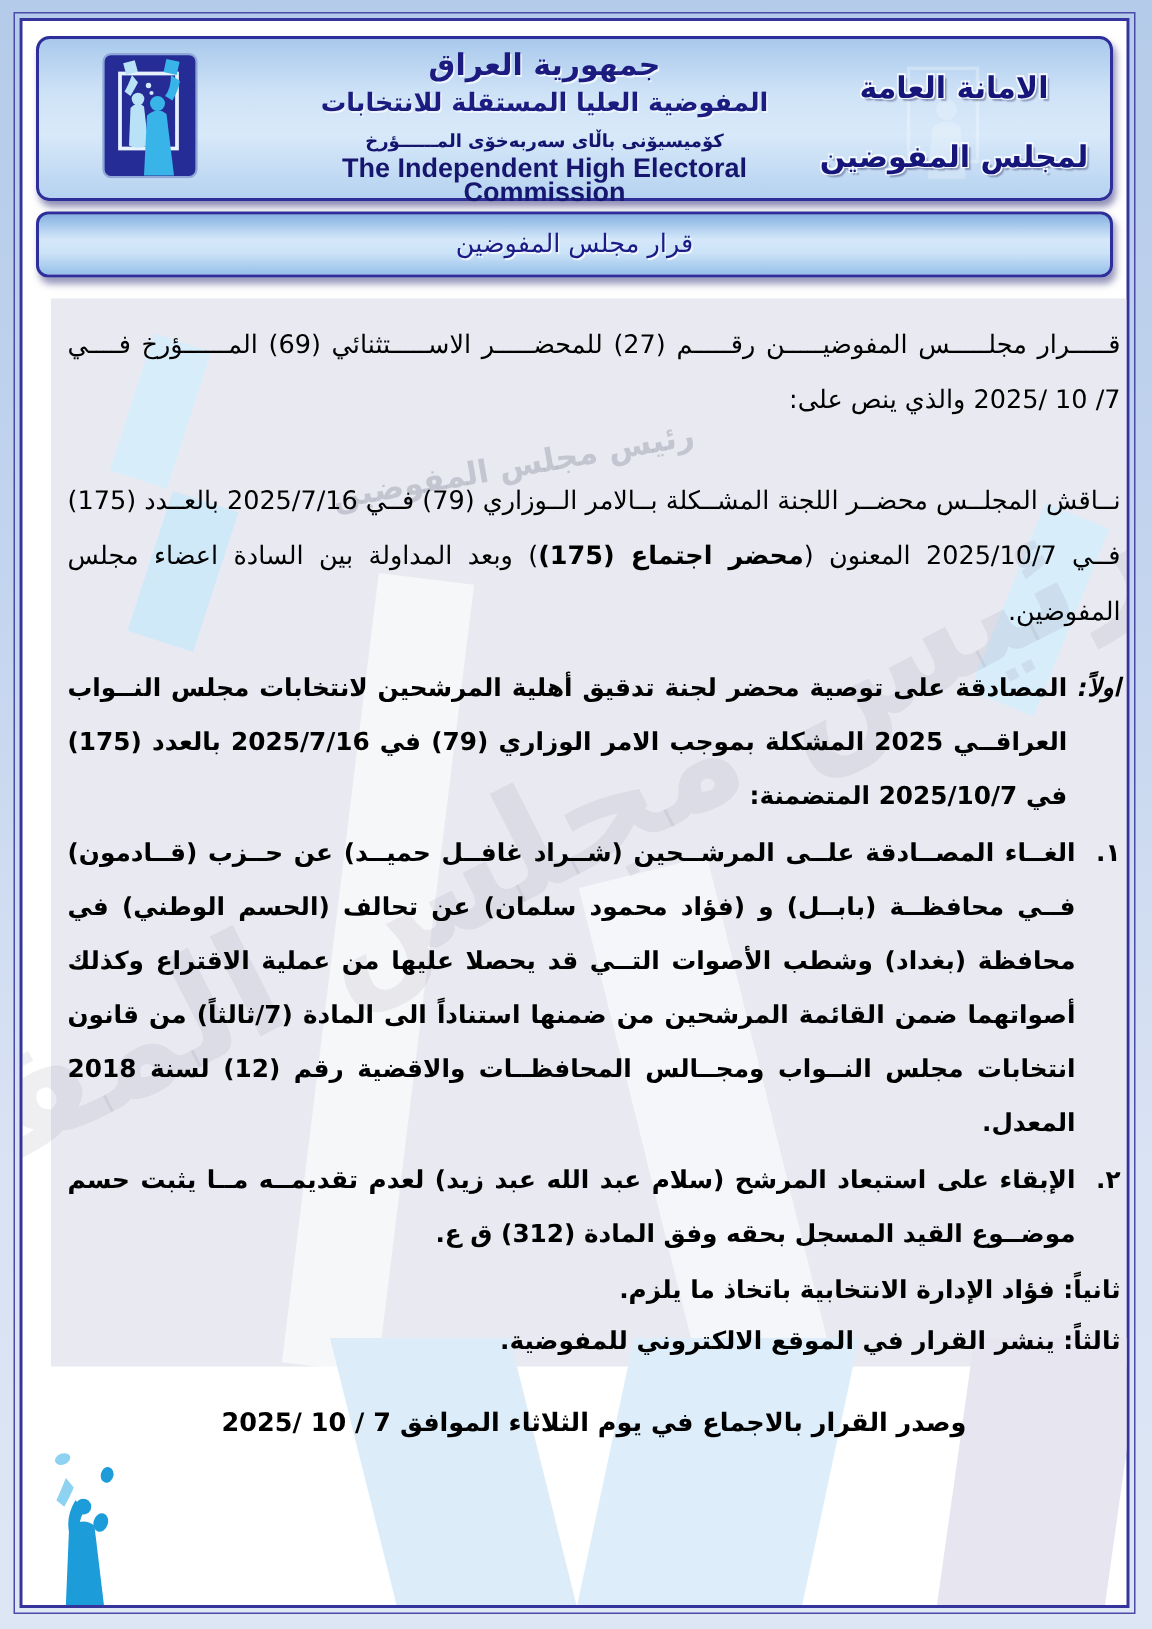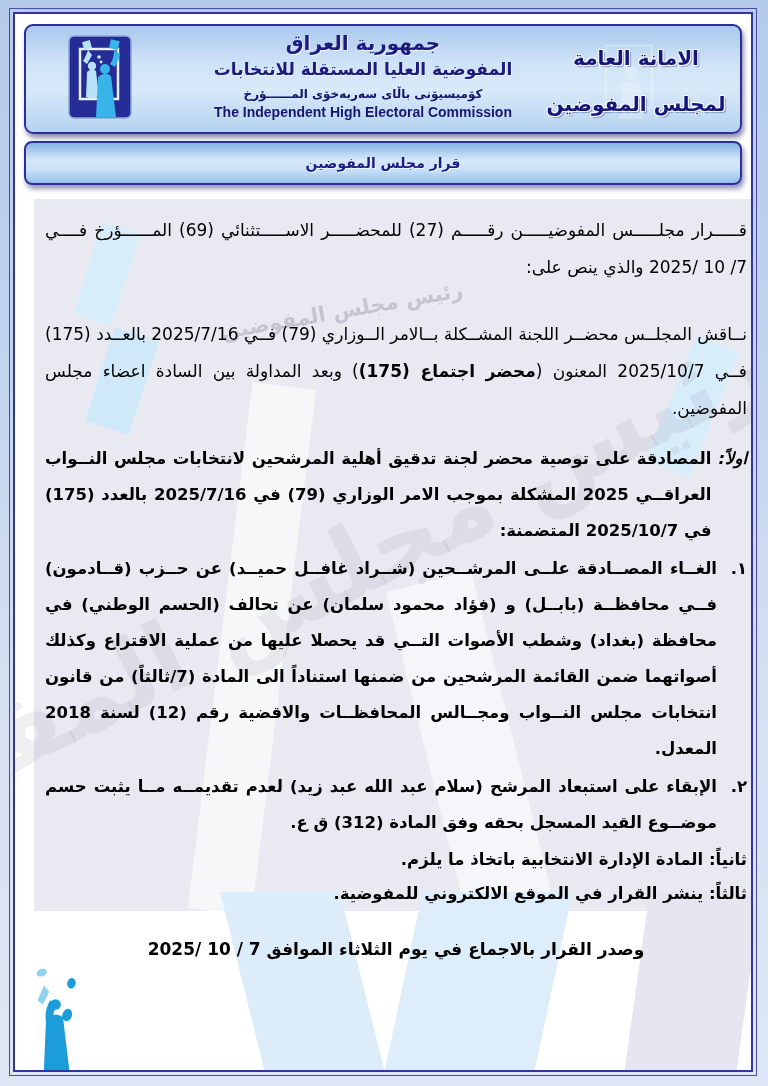--- a/index.html
+++ b/index.html
@@ -26,40 +26,40 @@
   }
   .logo-wrap { position:absolute; left:42px; top:9px; width:64px; height:84px; }
   .emblem-center {
     position:absolute; left:170px; right:210px; top:4px; text-align:center;
     color:#1b1b80; direction:rtl;
   }
   .emblem-title { font-size:20px; font-weight:bold; letter-spacing:1px;
     text-shadow:1px 1px 0 #eef5fd; line-height:26px; }
   .emblem-subtitle { font-size:17px; font-weight:bold; text-shadow:1px 1px 0 #eef5fd; line-height:26px; }
   .emblem-kurdish { font-size:12px; font-weight:bold; color:#14146e; line-height:20px; margin-top:2px; }
-  .emblem-english { font-family:"Liberation Sans", sans-serif; font-size:14px; font-weight:bold;
+  .emblem-english { font-family:"Liberation Sans", sans-serif; font-size:18px; font-weight:bold;
     color:#16166f; line-height:16px; }
   .secretariat {
     position:absolute; right:14px; top:12px; width:180px; height:84px;
     text-align:center; direction:rtl; color:#15157a;
   }
   .secretariat .ghost-logo { position:absolute; left:50px; top:-4px; width:70px; height:92px; opacity:.45; }
   .secr-line { font-size:20px; font-weight:bold; position:relative;
     text-shadow:-1px -1px 0 #f3f8fe, 1px -1px 0 #f3f8fe, -1px 1px 0 #f3f8fe, 1px 1px 0 #f3f8fe, 2px 2px 1px rgba(30,30,90,.35); }
   .secr-line.l1 { margin-top:8px; }
   .secr-line.l2 { margin-top:22px; }
   
   .banner {
     position:absolute; left:9px; top:127px; right:9px; height:44px;
     background:linear-gradient(180deg,#86b2e2 0%,#d5e8fa 42%,#cbe2f7 65%,#96c0ea 100%);
     border:2px solid #2e2e9a; border-radius:8px;
     box-shadow:2px 4px 5px rgba(50,50,120,.5);
     display:flex; align-items:center; justify-content:center;
   }
-  .banner-title { font-size:14px; font-weight:bold; color:#1b1b85; direction:rtl;
+  .banner-title { font-size:17px; font-weight:normal; color:#1b1b85; direction:rtl;
     text-shadow:1px 1px 0 #eef5fd; }
   
   .panel { position:absolute; left:19px; top:185px; width:717px; height:712px; background:#e9eaf1; }
   .shape { position:absolute; }
   .s-bar1 { left:72px; top:212px; width:40px; height:96px; background:#d8edfa; transform:rotate(18deg); }
   .s-bar2 { left:84px; top:318px; width:46px; height:98px; background:#d0e9f9; transform:rotate(18deg); }
   .s-bar3 { left:655px; top:325px; width:46px; height:135px; background:#d8edfa; transform:rotate(22deg); }
   .s-rib1 { left:205px; top:370px; width:64px; height:530px; background:rgba(255,255,255,.6); transform:rotate(7deg); }
   .s-rib2 { left:430px; top:560px; width:88px; height:500px; background:rgba(255,255,255,.55); transform:rotate(-14deg); }
   .s-v1 { left:228px; top:878px; width:120px; height:185px; background:#dcedf9; transform:skewX(14deg); }
@@ -197,20 +197,20 @@
     <div class="hang item">
       <span class="num">١.</span>
       <span class="text">الغــاء المصــادقة علــى المرشــحين (شــراد غافــل حميــد) عن حــزب (قــادمون) فــي محافظــة (بابــل) و (فؤاد محمود سلمان) عن تحالف (الحسم الوطني) في محافظة (بغداد) وشطب الأصوات التــي قد يحصلا عليها من عملية الاقتراع وكذلك أصواتهما ضمن القائمة المرشحين من ضمنها استناداً الى المادة (7/ثالثاً) من قانون انتخابات مجلس النــواب ومجــالس المحافظــات والاقضية رقم (12) لسنة 2018 المعدل.</span>
     </div>
 
     <div class="hang item">
       <span class="num">٢.</span>
       <span class="text">الإبقاء على استبعاد المرشح (سلام عبد الله عبد زيد) لعدم تقديمــه مــا يثبت حسم موضــوع القيد المسجل بحقه وفق المادة (312) ق ع.</span>
     </div>
 
-    <div class="single"><span>ثانياً:</span> <span>المادة الإدارة الانتخابية باتخاذ ما يلزم.</span></div>
+    <div class="single"><span>ثانياً:</span> <span>فؤاد الإدارة الانتخابية باتخاذ ما يلزم.</span></div>
 
     <div class="single"><span>ثالثاً:</span> <span>ينشر القرار في الموقع الالكتروني للمفوضية.</span></div>
 
     <div class="closing">وصدر القرار بالاجماع في يوم الثلاثاء الموافق 7 / 10 /2025</div>
 
   </div>
 </div>
 
 </body></html>

